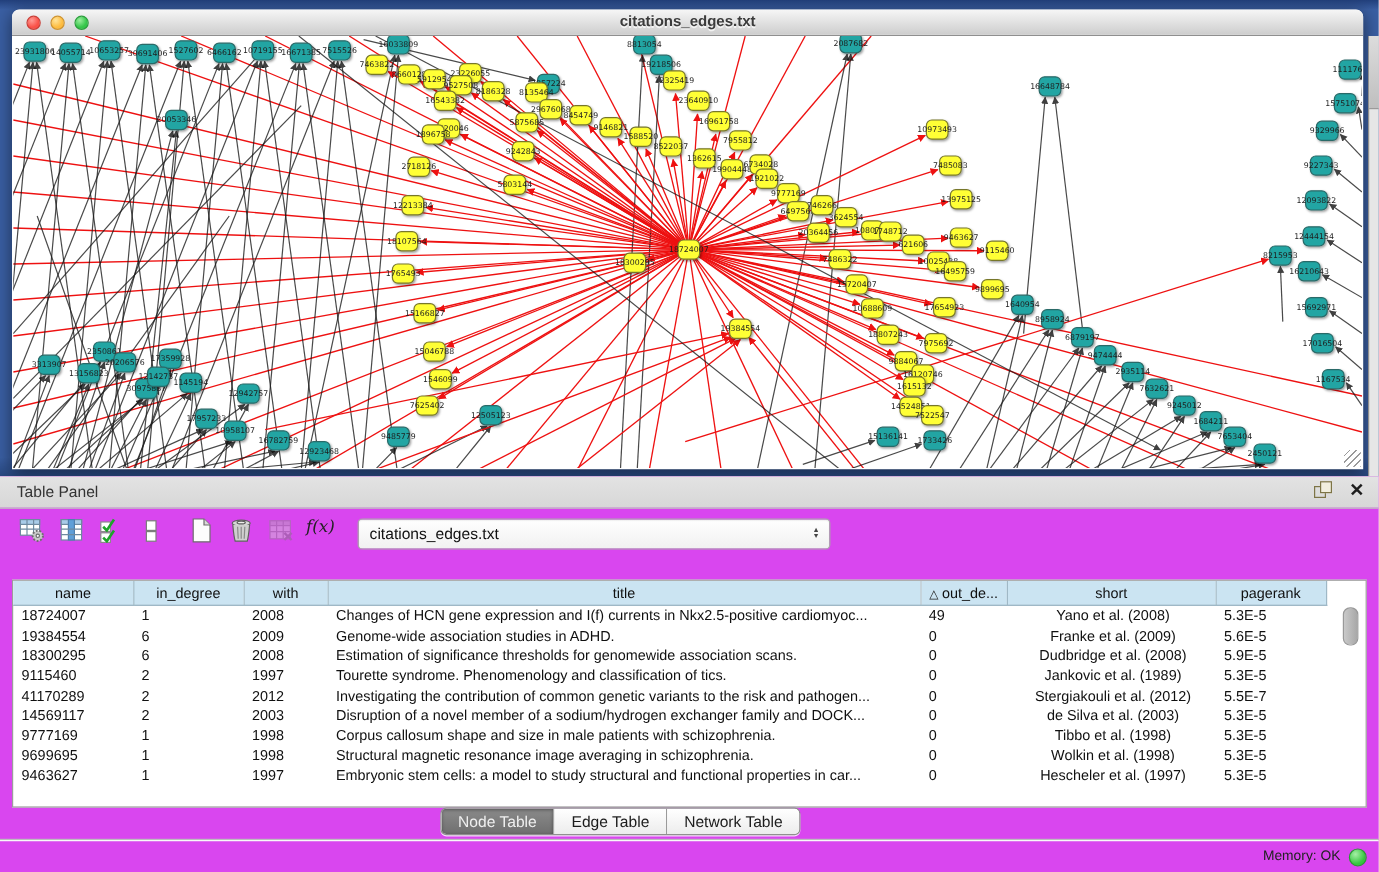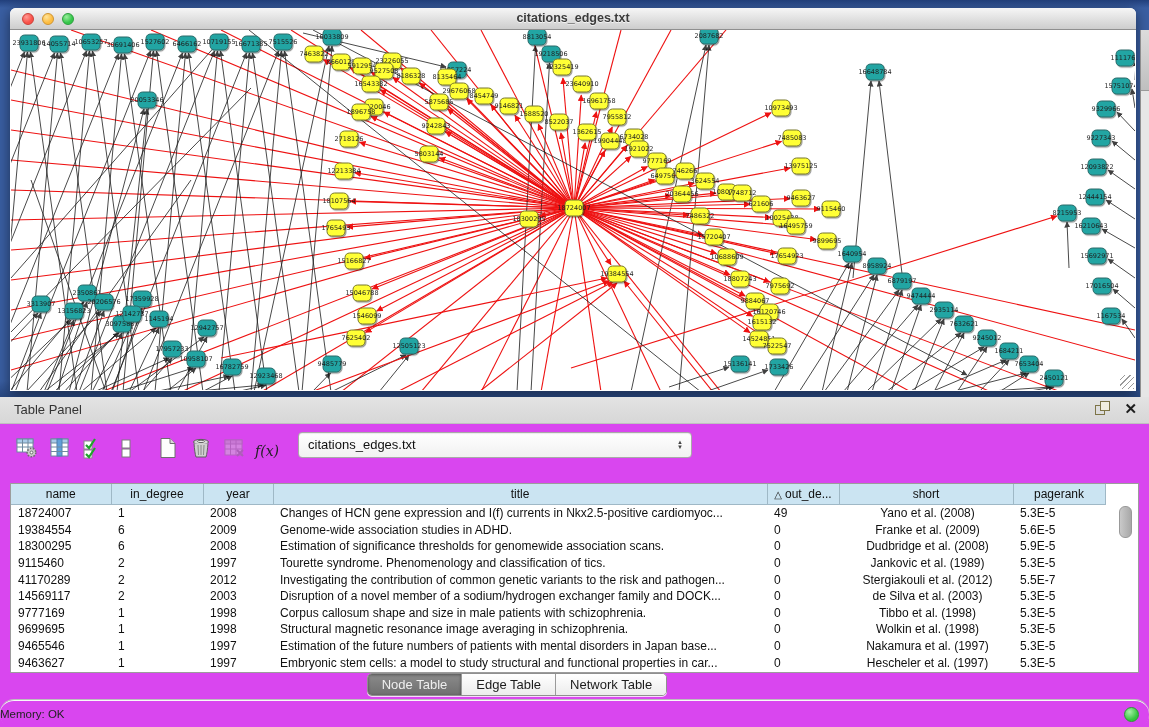--- a/index.html
+++ b/index.html
@@ -41,21 +41,21 @@
   .panel-titlebar{height:26px;background:linear-gradient(#e3e3e3,#d7d7d7);
                   border-bottom:1px solid #c0c0c0;position:relative;}
   .panel-title{position:absolute;left:14px;top:0;line-height:26px;font-size:13px;color:#333;}
   .panel-btns{position:absolute;right:12px;top:4px;display:flex;gap:14px;align-items:center;}
   .float-icon{position:relative;width:15px;height:15px;display:inline-block;}
   .float-icon .sq1{position:absolute;left:0;top:4px;width:8px;height:8px;border:1.4px solid #7d7446;background:transparent;}
   .float-icon .sq2{position:absolute;left:5px;top:0;width:8px;height:8px;border:1.4px solid #7d7446;background:#f2efdf;}
   .close-x{font-size:15px;font-weight:bold;color:#1d1d1d;line-height:15px;cursor:default;}
 
   .toolbar{position:absolute;left:0;top:30px;width:1149px;height:36px;display:flex;align-items:center;}
-  .tbtn{width:30px;height:28px;display:flex;align-items:flex-end;justify-content:center;margin-left:3px;}
+  .tbtn{width:30px;height:28px;display:flex;align-items:flex-start;justify-content:center;margin-left:3px;}
   .tbtn:first-child{margin-left:12px;}
   .fx{font-family:"DejaVu Serif",serif;font-style:italic;font-size:14px;color:#222;}
   .combo{margin-left:16px;width:392px;height:24px;background:linear-gradient(#ffffff,#f1f1f1);
          border:1px solid #a9a9a9;border-radius:4px;position:relative;
          box-shadow:inset 0 1px 1px rgba(0,0,0,.08);}
   .combo-text{position:absolute;left:9px;top:0;line-height:24px;font-size:13px;color:#111;}
   .combo-step{position:absolute;right:4px;top:1px;width:14px;height:22px;
               display:flex;flex-direction:column;align-items:center;justify-content:center;color:#444;}
   .combo-step span{font-size:6px;line-height:5.5px;}
 
@@ -76,21 +76,21 @@
   .seg{display:flex;border:1px solid #8f8f8f;border-radius:5px;overflow:hidden;
        background:#fff;box-shadow:0 1px 0 rgba(255,255,255,.8);}
   .seg-btn{padding:2px 14px;font-size:13px;color:#1c1c1c;background:linear-gradient(#ffffff,#ececec);
            border-right:1px solid #9a9a9a;line-height:17px;}
   .seg-btn:last-child{border-right:none;}
   .seg-btn.sel{background:linear-gradient(#8b8b8b,#6f6f6f);color:#efefef;
                box-shadow:inset 0 1px 3px rgba(0,0,0,.4);}
 
   .statusbar{position:absolute;left:0;top:302px;width:1149px;height:28px;
              border-top:1px solid #bdbdbd;box-shadow:inset 0 1px 0 #f8f8f8;
-             display:flex;align-items:center;justify-content:space-between;border-radius:14px;}
+             display:flex;align-items:center;justify-content:flex-end;}
   .mem-label{font-size:11.5px;color:#222;margin-right:7px;}
   .mem-dot{width:13px;height:13px;border-radius:50%;margin-right:10px;
            background:radial-gradient(circle at 35% 30%,#a6f0a6,#35c53f 65%);
            border:1px solid #2a9a33;}
 
   
   .icn{display:block;}
 </style>
 </head>
 <body>
@@ -904,21 +904,21 @@
           <col style="width:70px">
         <col style="width:494px">
           <col style="width:72px">
           <col style="width:174px">
         <col style="width:92px">
       </colgroup>
       <thead>
           <tr id="table-head-row">
             <th>name</th>
             <th>in_degree</th>
-            <th>year</th>
+            <th>with</th>
             <th>title</th>
             <th><span class="sort-tri">△</span>out_de...</th>
             <th>short</th>
             <th>pagerank</th>
           </tr>
         </thead>
       <tbody id="table-body">
           <tr>
             <td class="c0">18724007</td>
             <td class="c1">1</td>
@@ -985,29 +985,20 @@
           <tr>
             <td class="c0">9699695</td>
             <td class="c1">1</td>
             <td class="c2">1998</td>
             <td class="c3">Structural magnetic resonance image averaging in schizophrenia.</td>
             <td class="c4">0</td>
             <td class="c5">Wolkin et al. (1998)</td>
             <td class="c6">5.3E-5</td>
           </tr>
           <tr>
-            <td class="c0">9465546</td>
-            <td class="c1">1</td>
-            <td class="c2">1997</td>
-            <td class="c3">Estimation of the future numbers of patients with mental disorders in Japan base...</td>
-            <td class="c4">0</td>
-            <td class="c5">Nakamura et al. (1997)</td>
-            <td class="c6">5.3E-5</td>
-          </tr>
-          <tr>
             <td class="c0">9463627</td>
             <td class="c1">1</td>
             <td class="c2">1997</td>
             <td class="c3">Embryonic stem cells: a model to study structural and functional properties in car...</td>
             <td class="c4">0</td>
             <td class="c5">Hescheler et al. (1997)</td>
             <td class="c6">5.3E-5</td>
           </tr>
         </tbody>
     </table>

